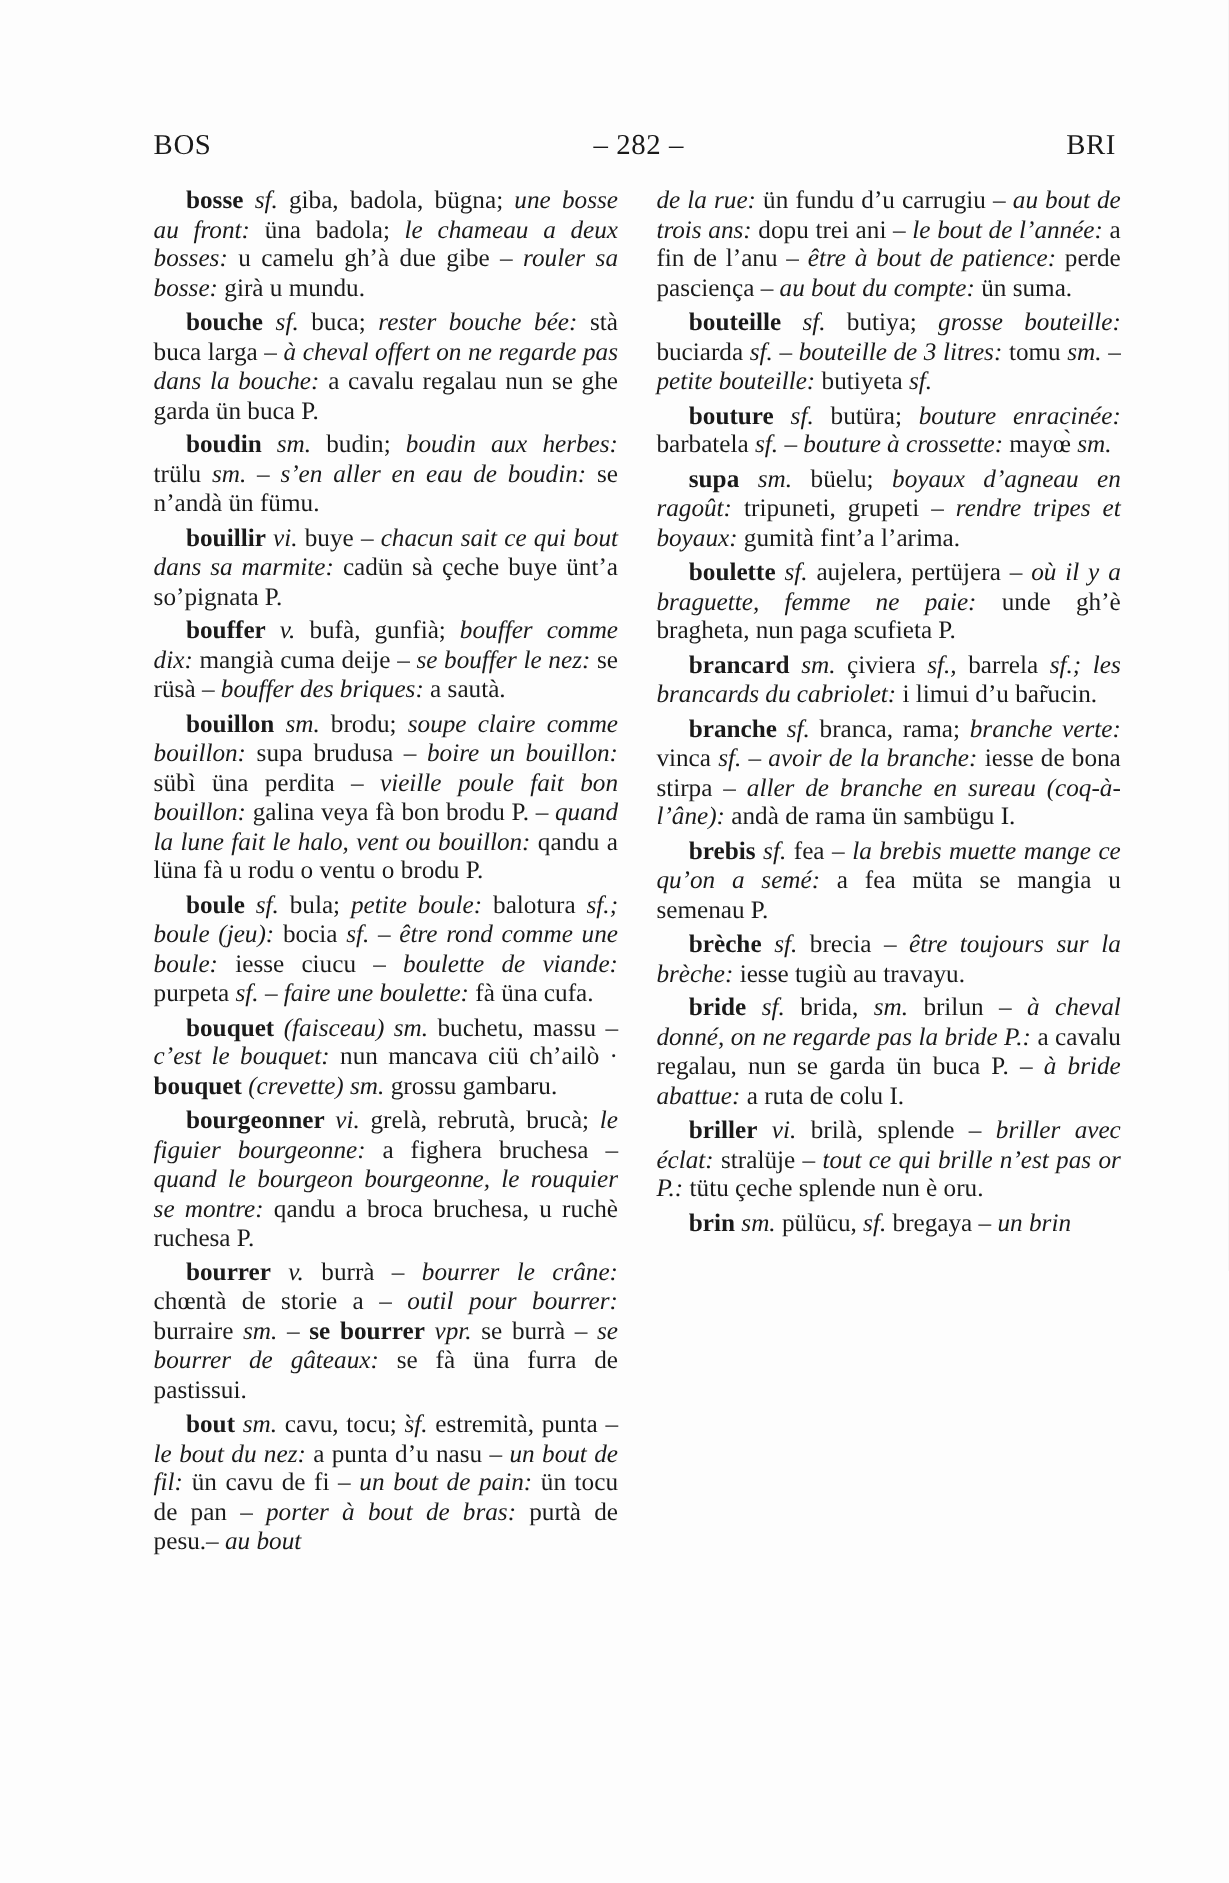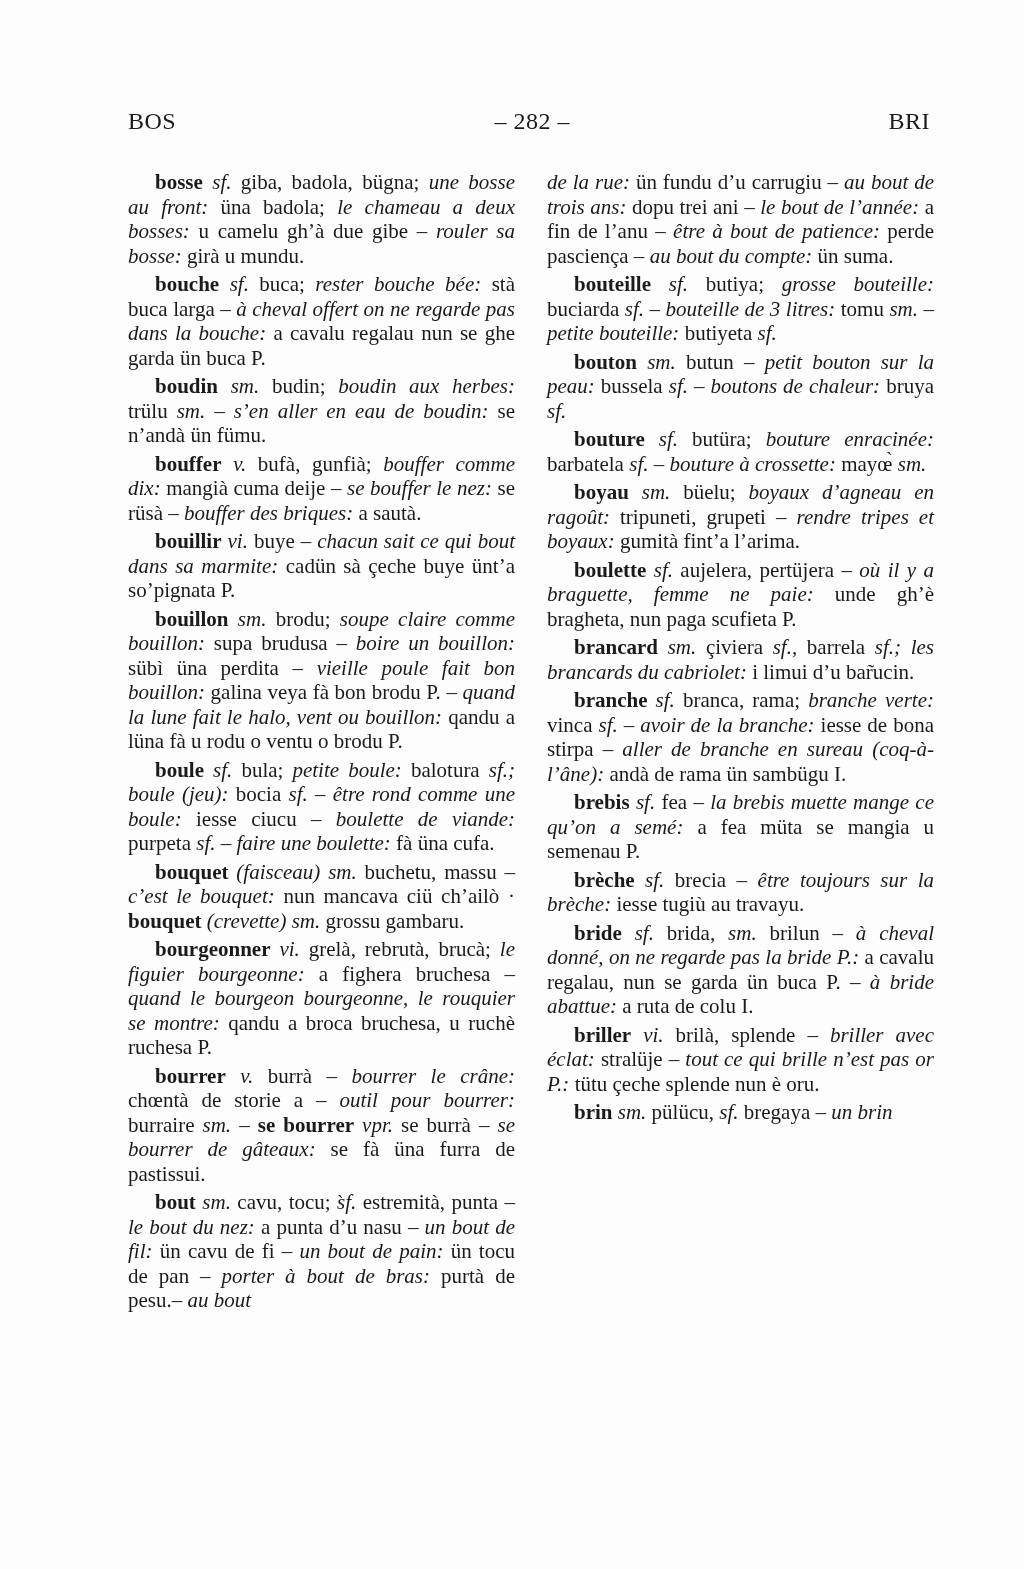--- a/index.html
+++ b/index.html
@@ -18,21 +18,21 @@
     left: 128px;
     width: 802px;
     display: flex;
     justify-content: space-between;
     align-items: flex-start;
     font-size: 24px;
     letter-spacing: 0.5px;
   }
   .col {
     position: absolute;
-    top: 170px;
+    top: 154px;
     width: 387px;
     font-size: 21px;
     line-height: 24.5px;
     text-align: justify;
     hyphens: none;
   }
   .col-left  { left: 128px; }
   .col-right { left: 547px; }
   p.entry {
     margin: 0 0 4px 0;
@@ -49,35 +49,34 @@
 <div class="page">
   <div class="header">
     <span class="h-left">BOS</span>
     <span class="h-center">– 282 –</span>
     <span class="h-right">BRI</span>
   </div>
   <div class="col col-left">
       <p class="entry"><span class="s-b">bosse</span><span class="s-i"> sf. </span><span class="s-r">giba, badola, bügna; </span><span class="s-i">une bosse au front: </span><span class="s-r">üna badola; </span><span class="s-i">le chameau a deux bosses: </span><span class="s-r">u camelu gh’à due gibe – </span><span class="s-i">rouler sa bosse: </span><span class="s-r">girà u mundu.</span></p>
       <p class="entry"><span class="s-b">bouche</span><span class="s-i"> sf. </span><span class="s-r">buca; </span><span class="s-i">rester bouche bée: </span><span class="s-r">stà buca larga – </span><span class="s-i">à cheval offert on ne regarde pas dans la bouche: </span><span class="s-r">a cavalu regalau nun se ghe garda ün buca P.</span></p>
       <p class="entry"><span class="s-b">boudin</span><span class="s-i"> sm. </span><span class="s-r">budin; </span><span class="s-i">boudin aux herbes: </span><span class="s-r">trülu </span><span class="s-i">sm.</span><span class="s-r"> – </span><span class="s-i">s’en aller en eau de boudin: </span><span class="s-r">se n’andà ün fümu.</span></p>
+      <p class="entry"><span class="s-b">bouillir</span><span class="s-i"> vi. </span><span class="s-r">buye – </span><span class="s-i">chacun sait ce qui bout dans sa marmite: </span><span class="s-r">cadün sà çeche buye ünt’a so’pignata P.</span></p>
       <p class="entry"><span class="s-b">bouffer</span><span class="s-i"> v. </span><span class="s-r">bufà, gunfià; </span><span class="s-i">bouffer comme dix: </span><span class="s-r">mangià cuma deije – </span><span class="s-i">se bouffer le nez: </span><span class="s-r">se rüsà – </span><span class="s-i">bouffer des briques: </span><span class="s-r">a sautà.</span></p>
-      <p class="entry"><span class="s-b">bouillir</span><span class="s-i"> vi. </span><span class="s-r">buye – </span><span class="s-i">chacun sait ce qui bout dans sa marmite: </span><span class="s-r">cadün sà çeche buye ünt’a so’pignata P.</span></p>
       <p class="entry"><span class="s-b">bouillon</span><span class="s-i"> sm. </span><span class="s-r">brodu; </span><span class="s-i">soupe claire comme bouillon: </span><span class="s-r">supa brudusa – </span><span class="s-i">boire un bouillon: </span><span class="s-r">sübì üna perdita – </span><span class="s-i">vieille poule fait bon bouillon: </span><span class="s-r">galina veya fà bon brodu P. – </span><span class="s-i">quand la lune fait le halo, vent ou bouillon: </span><span class="s-r">qandu a lüna fà u rodu o ventu o brodu P.</span></p>
       <p class="entry"><span class="s-b">boule</span><span class="s-i"> sf. </span><span class="s-r">bula; </span><span class="s-i">petite boule: </span><span class="s-r">balotura </span><span class="s-i">sf.; boule (jeu): </span><span class="s-r">bocia </span><span class="s-i">sf.</span><span class="s-r"> – </span><span class="s-i">être rond comme une boule: </span><span class="s-r">iesse ciucu – </span><span class="s-i">boulette de viande: </span><span class="s-r">purpeta </span><span class="s-i">sf.</span><span class="s-r"> – </span><span class="s-i">faire une boulette: </span><span class="s-r">fà üna cufa.</span></p>
       <p class="entry"><span class="s-b">bouquet</span><span class="s-i"> (faisceau) sm. </span><span class="s-r">buchetu, massu – </span><span class="s-i">c’est le bouquet: </span><span class="s-r">nun mancava ciü ch’ailò · </span><span class="s-b">bouquet</span><span class="s-i"> (crevette) sm. </span><span class="s-r">grossu gambaru.</span></p>
       <p class="entry"><span class="s-b">bourgeonner</span><span class="s-i"> vi. </span><span class="s-r">grelà, rebrutà, brucà; </span><span class="s-i">le figuier bourgeonne: </span><span class="s-r">a fighera bruchesa – </span><span class="s-i">quand le bourgeon bourgeonne, le rouquier se montre: </span><span class="s-r">qandu a broca bruchesa, u ruchè ruchesa P.</span></p>
       <p class="entry"><span class="s-b">bourrer</span><span class="s-i"> v. </span><span class="s-r">burrà – </span><span class="s-i">bourrer le crâne: </span><span class="s-r">chœntà de storie a – </span><span class="s-i">outil pour bourrer: </span><span class="s-r">burraire </span><span class="s-i">sm.</span><span class="s-r"> – </span><span class="s-b">se bourrer</span><span class="s-i"> vpr. </span><span class="s-r">se burrà – </span><span class="s-i">se bourrer de gâteaux: </span><span class="s-r">se fà üna furra de pastissui.</span></p>
       <p class="entry"><span class="s-b">bout</span><span class="s-i"> sm. </span><span class="s-r">cavu, tocu; </span><span class="s-i">s̀f. </span><span class="s-r">estremità, punta – </span><span class="s-i">le bout du nez: </span><span class="s-r">a punta d’u nasu – </span><span class="s-i">un bout de fil: </span><span class="s-r">ün cavu de fi – </span><span class="s-i">un bout de pain: </span><span class="s-r">ün tocu de pan – </span><span class="s-i">porter à bout de bras: </span><span class="s-r">purtà de pesu.– </span><span class="s-i">au bout</span></p>
     </div>
   <div class="col col-right">
       <p class="entry cont"><span class="s-i">de la rue: </span><span class="s-r">ün fundu d’u carrugiu – </span><span class="s-i">au bout de trois ans: </span><span class="s-r">dopu trei ani – </span><span class="s-i">le bout de l’année: </span><span class="s-r">a fin de l’anu – </span><span class="s-i">être à bout de patience: </span><span class="s-r">perde pasciença – </span><span class="s-i">au bout du compte: </span><span class="s-r">ün suma.</span></p>
       <p class="entry"><span class="s-b">bouteille</span><span class="s-i"> sf. </span><span class="s-r">butiya; </span><span class="s-i">grosse bouteille: </span><span class="s-r">buciarda </span><span class="s-i">sf.</span><span class="s-r"> – </span><span class="s-i">bouteille de 3 litres: </span><span class="s-r">tomu </span><span class="s-i">sm.</span><span class="s-r"> – </span><span class="s-i">petite bouteille: </span><span class="s-r">butiyeta </span><span class="s-i">sf.</span></p>
-      <p class="entry"><span class="s-b">bouton</span><span class="s-i"> sm. </span><span class="s-r">butun – </span><span class="s-i">petit bouton sur la peau: </span><span class="s-r">bussela </span><span class="s-i">sf.</span><span class="s-r"> – </span><span class="s-i">boutons de chaleur: </span><span class="s-r">bruya </span><span class="s-i">sf.</span></p>
       <p class="entry"><span class="s-b">bouture</span><span class="s-i"> sf. </span><span class="s-r">butüra; </span><span class="s-i">bouture enracinée: </span><span class="s-r">barbatela </span><span class="s-i">sf.</span><span class="s-r"> – </span><span class="s-i">bouture à crossette: </span><span class="s-r">mayœ̀ </span><span class="s-i">sm.</span></p>
-      <p class="entry"><span class="s-b">boyau</span><span class="s-i"> sm. </span><span class="s-r">büelu; </span><span class="s-i">boyaux d’agneau en ragoût: </span><span class="s-r">tripuneti, grupeti – </span><span class="s-i">rendre tripes et boyaux: </span><span class="s-r">gumità fint’a l’arima.</span></p>
+      <p class="entry"><span class="s-b">supa</span><span class="s-i"> sm. </span><span class="s-r">büelu; </span><span class="s-i">boyaux d’agneau en ragoût: </span><span class="s-r">tripuneti, grupeti – </span><span class="s-i">rendre tripes et boyaux: </span><span class="s-r">gumità fint’a l’arima.</span></p>
       <p class="entry"><span class="s-b">boulette</span><span class="s-i"> sf. </span><span class="s-r">aujelera, pertüjera – </span><span class="s-i">où il y a braguette, femme ne paie: </span><span class="s-r">unde gh’è bragheta, nun paga scufieta P.</span></p>
       <p class="entry"><span class="s-b">brancard</span><span class="s-i"> sm. </span><span class="s-r">çiviera </span><span class="s-i">sf.,</span><span class="s-r"> barrela </span><span class="s-i">sf.; les brancards du cabriolet: </span><span class="s-r">i limui d’u bar̃ucin.</span></p>
       <p class="entry"><span class="s-b">branche</span><span class="s-i"> sf. </span><span class="s-r">branca, rama; </span><span class="s-i">branche verte: </span><span class="s-r">vinca </span><span class="s-i">sf.</span><span class="s-r"> – </span><span class="s-i">avoir de la branche: </span><span class="s-r">iesse de bona stirpa – </span><span class="s-i">aller de branche en sureau (coq-à-l’âne): </span><span class="s-r">andà de rama ün sambügu I.</span></p>
       <p class="entry"><span class="s-b">brebis</span><span class="s-i"> sf. </span><span class="s-r">fea – </span><span class="s-i">la brebis muette mange ce qu’on a semé: </span><span class="s-r">a fea müta se mangia u semenau P.</span></p>
       <p class="entry"><span class="s-b">brèche</span><span class="s-i"> sf. </span><span class="s-r">brecia – </span><span class="s-i">être toujours sur la brèche: </span><span class="s-r">iesse tugiù au travayu.</span></p>
       <p class="entry"><span class="s-b">bride</span><span class="s-i"> sf. </span><span class="s-r">brida, </span><span class="s-i">sm. </span><span class="s-r">brilun – </span><span class="s-i">à cheval donné, on ne regarde pas la bride P.: </span><span class="s-r">a cavalu regalau, nun se garda ün buca P. – </span><span class="s-i">à bride abattue: </span><span class="s-r">a ruta de colu I.</span></p>
       <p class="entry"><span class="s-b">briller</span><span class="s-i"> vi. </span><span class="s-r">brilà, splende – </span><span class="s-i">briller avec éclat: </span><span class="s-r">stralüje – </span><span class="s-i">tout ce qui brille n’est pas or P.: </span><span class="s-r">tütu çeche splende nun è oru.</span></p>
       <p class="entry"><span class="s-b">brin</span><span class="s-i"> sm. </span><span class="s-r">pülücu, </span><span class="s-i">sf. </span><span class="s-r">bregaya – </span><span class="s-i">un brin</span></p>
     </div>
 </div>

